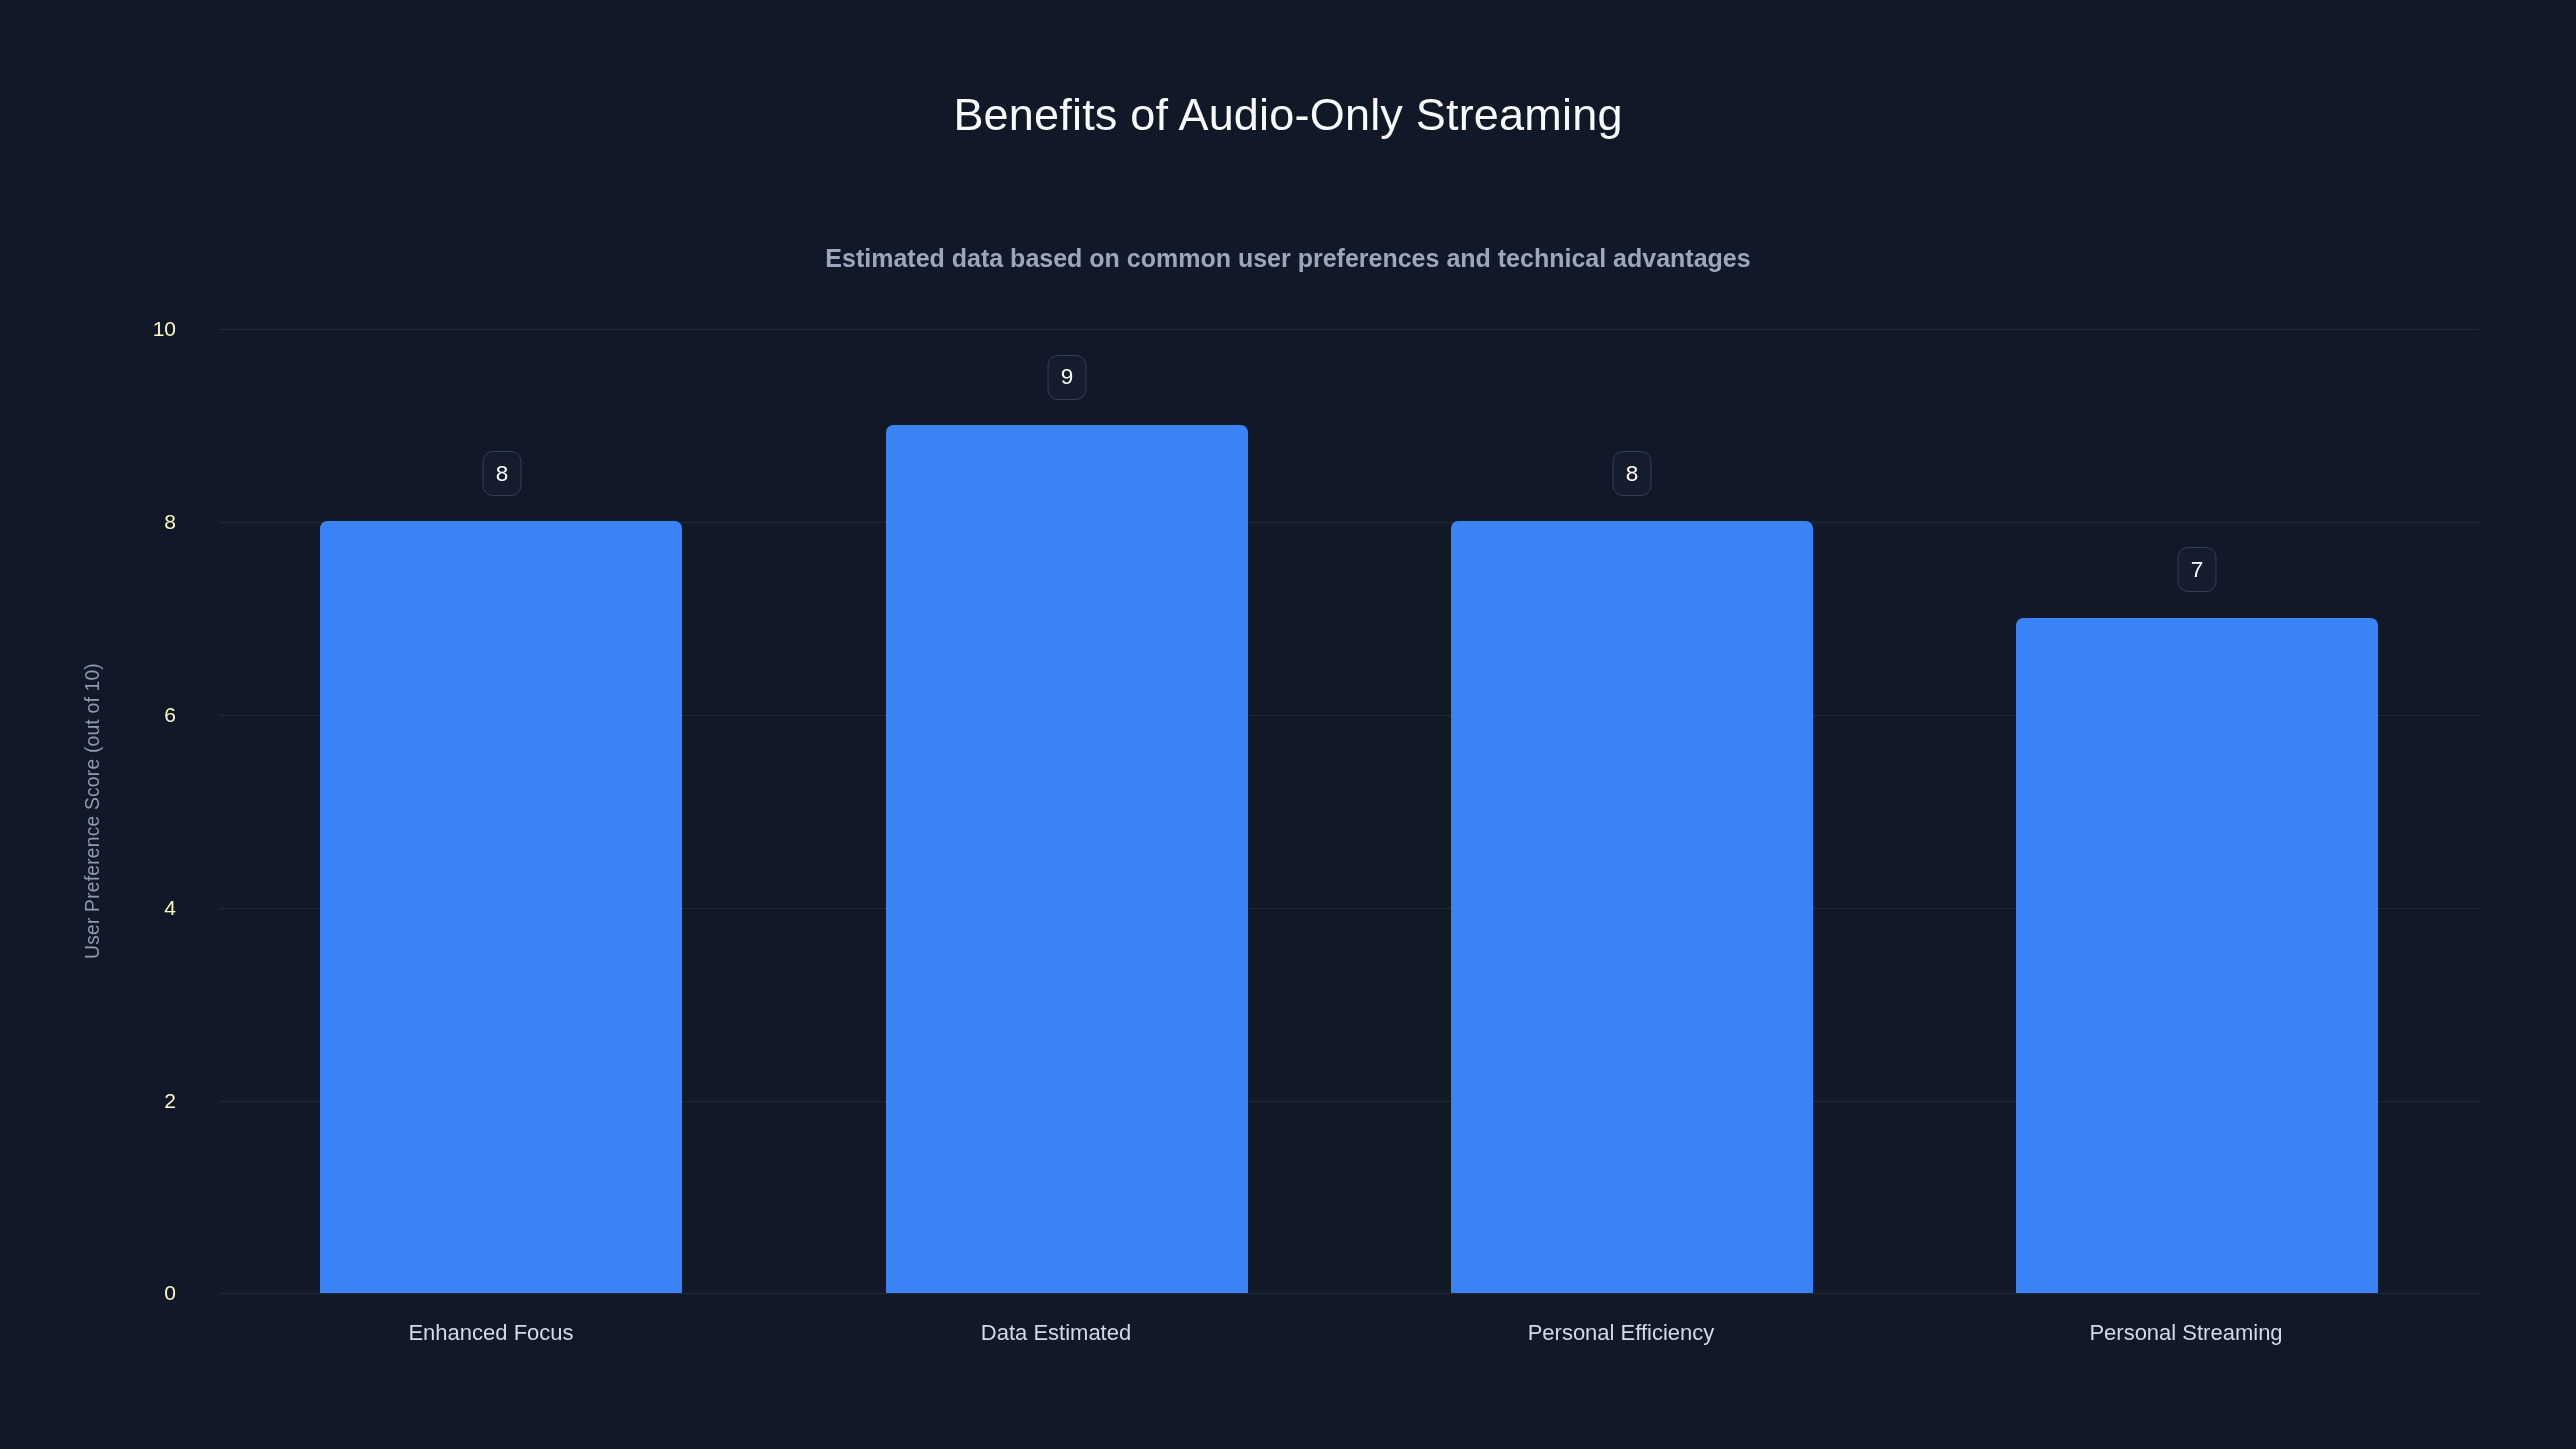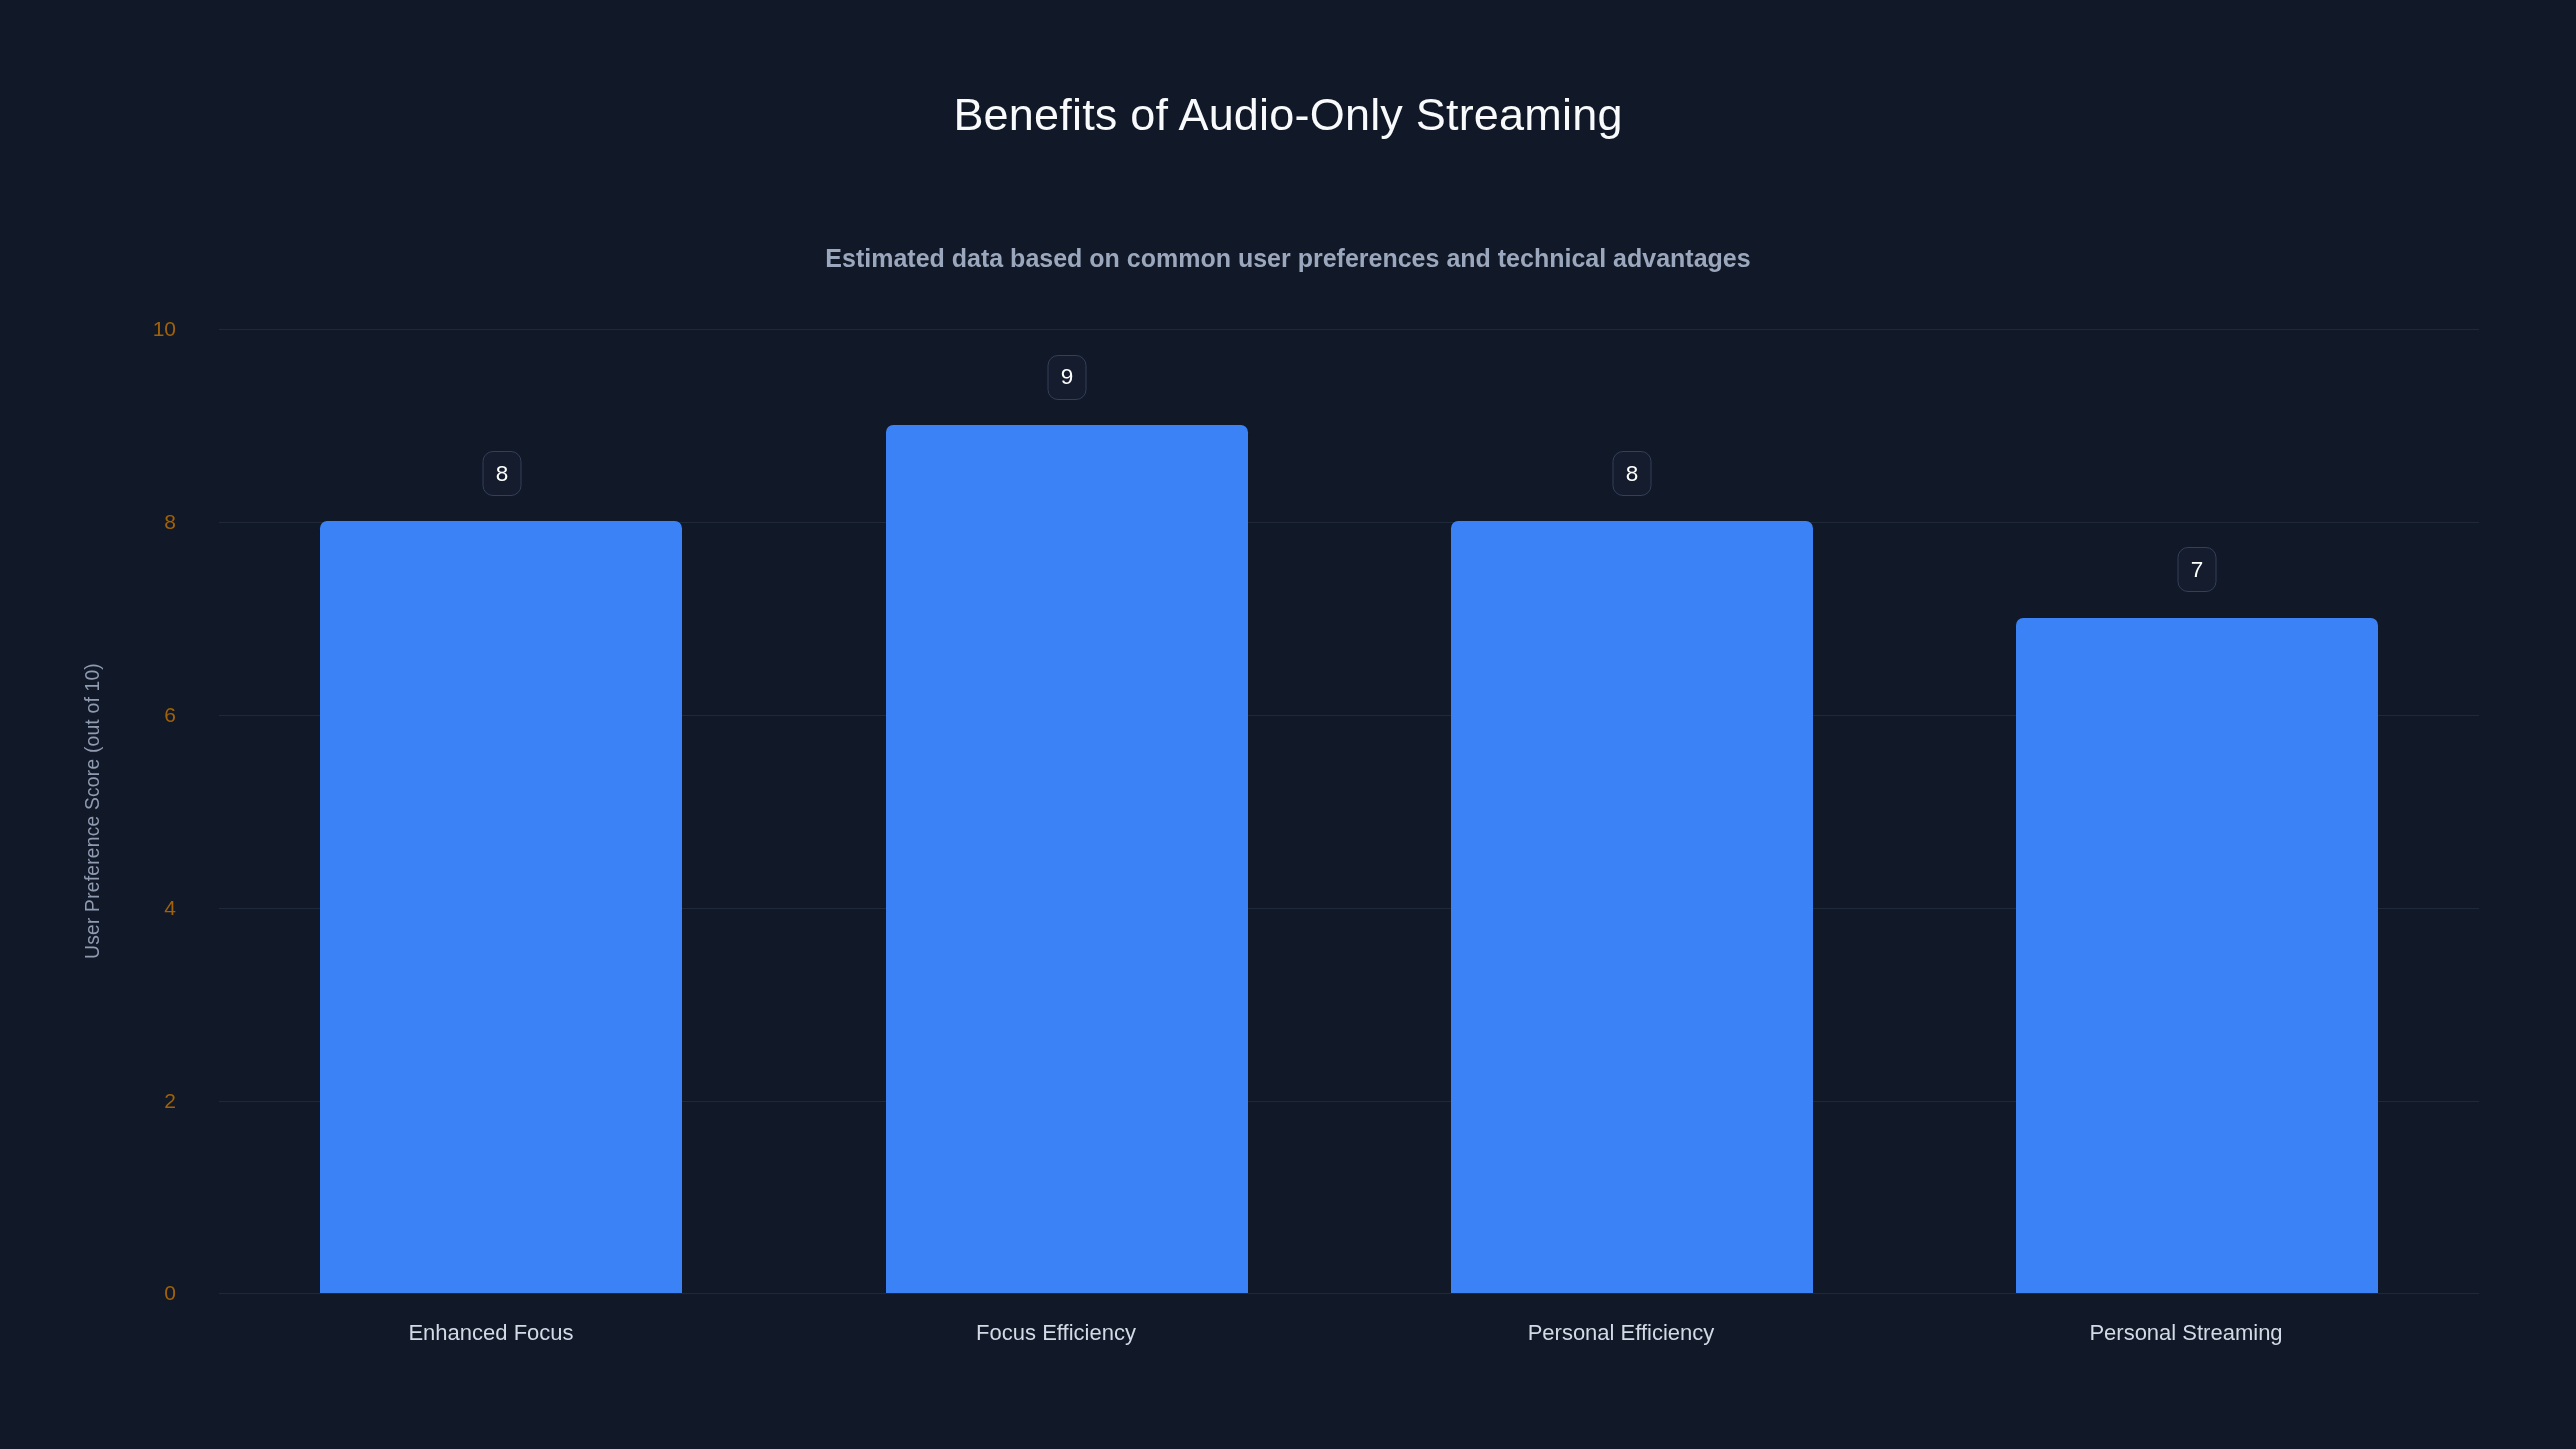--- a/index.html
+++ b/index.html
@@ -72,21 +72,21 @@
     left: 0;
     top: 329px;
     width: 200px;
     height: 964px;
   }
   #y-ticks .y-tick {
     position: absolute;
     right: 24px;
     transform: translateY(-50%);
     font-size: 21px;
-    color: #a16207;
+    color: #fef9c3;
     text-align: center;
     white-space: nowrap;
   }
 
   
   #y-axis-title {
     position: absolute;
     left: 77px;
     top: 329px;
     height: 964px;
@@ -204,19 +204,19 @@
     <div id="badges">
         <div class="value-badge" style="left: 283px; top: 122px;">8</div>
         <div class="value-badge" style="left: 848px; top: 25.6px;">9</div>
         <div class="value-badge" style="left: 1413px; top: 122px;">8</div>
         <div class="value-badge" style="left: 1978px; top: 218px;">7</div>
       </div>
   </div>
 
   <div id="x-labels">
       <div class="x-label" style="left: 283px;">Enhanced Focus</div>
-      <div class="x-label" style="left: 848px;">Focus Efficiency</div>
+      <div class="x-label" style="left: 848px;">Data Estimated</div>
       <div class="x-label" style="left: 1413px;">Personal Efficiency</div>
       <div class="x-label" style="left: 1978px;">Personal Streaming</div>
     </div>
 
 </div>
 
 
 </body></html>

